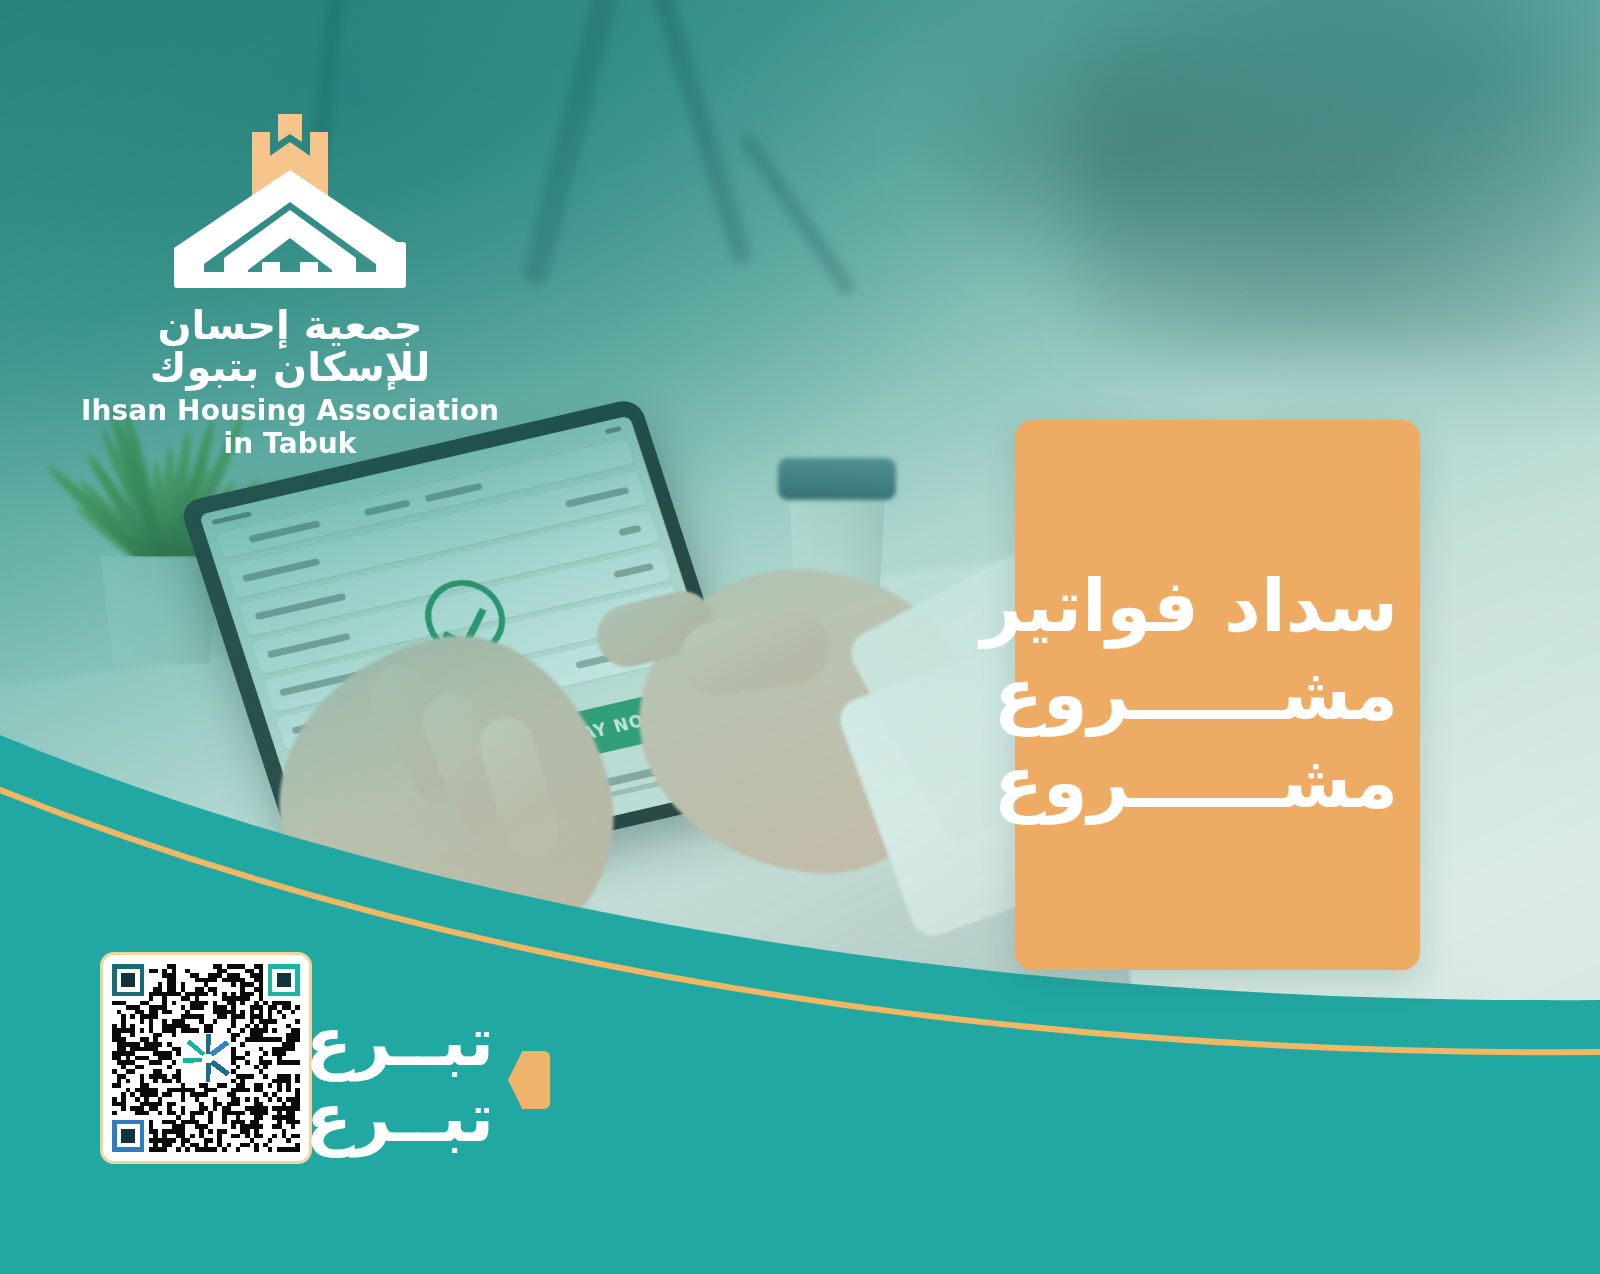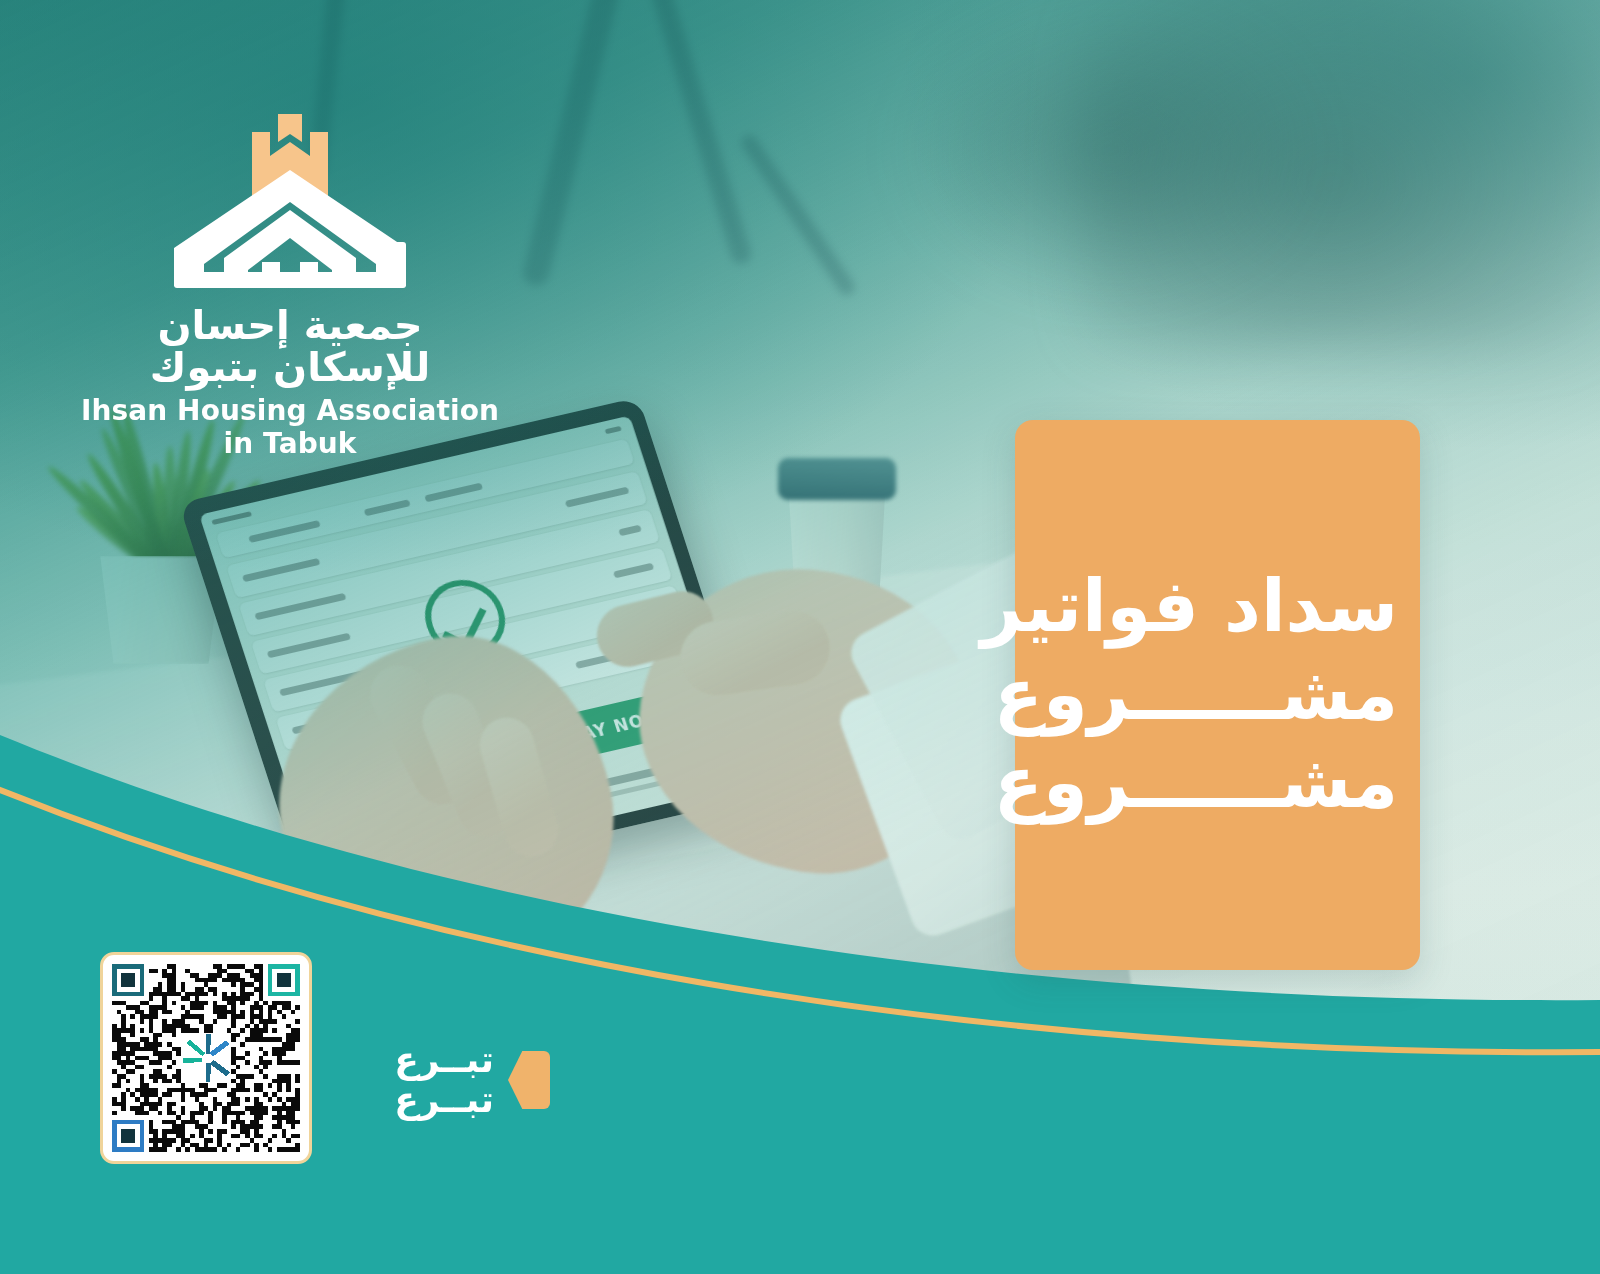--- a/index.html
+++ b/index.html
@@ -206,21 +206,21 @@
   .cta{
     position:absolute;left:330px;top:1012px;width:220px;height:136px;
     display:flex;align-items:center;gap:14px;direction:rtl;
   }
   .cta-arrow{
     width:42px;height:58px;background:#f0b36b;flex:0 0 auto;
     clip-path:polygon(100% 0,100% 100%,34% 100%,0 50%,34% 0);
     border-radius:6px;
   }
   .cta-text{
-    color:#ffffff;font-size:36px;font-weight:700;line-height:1.12;direction:rtl;text-align:right;
+    color:#ffffff;font-size:68px;font-weight:700;line-height:1.12;direction:rtl;text-align:right;
   }
 </style>
 </head>
 <body>
 
 <div class="poster">
 
   <div class="photo">
     <div class="photo-base"></div>
     <div class="wall-blob"></div>

